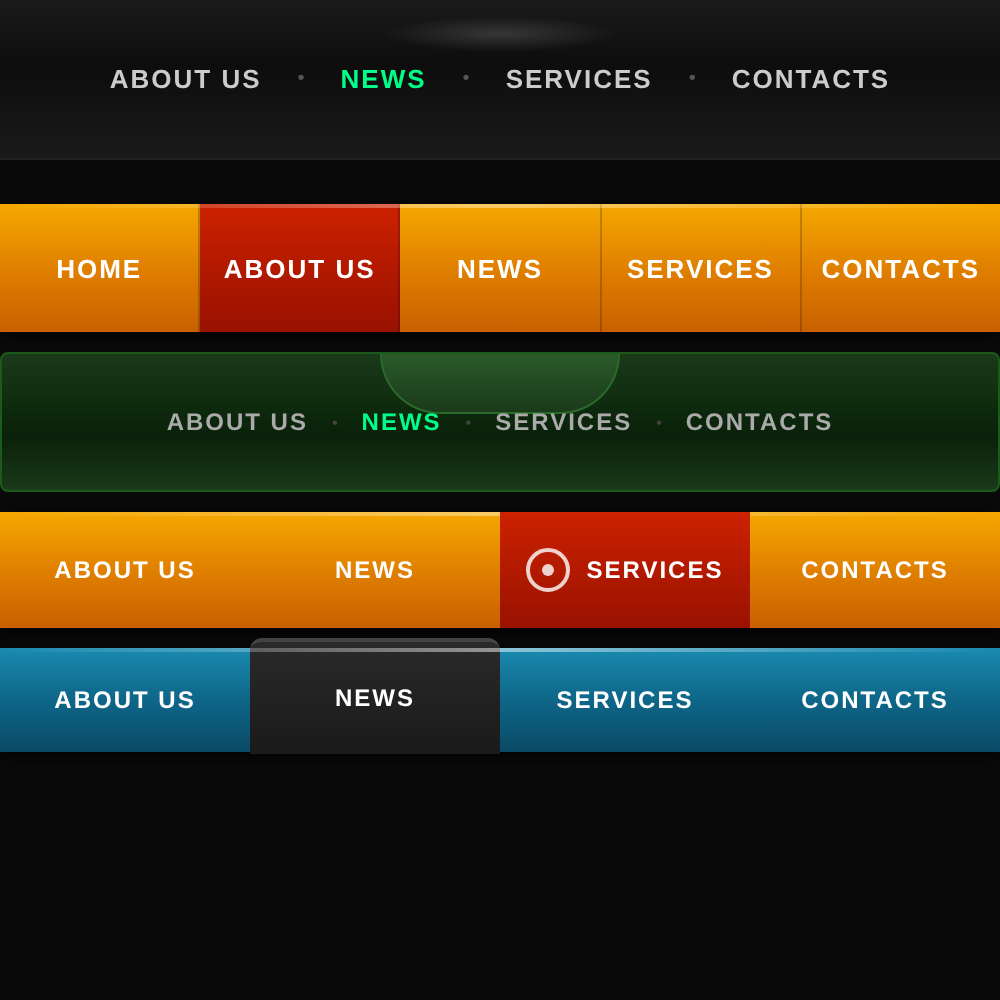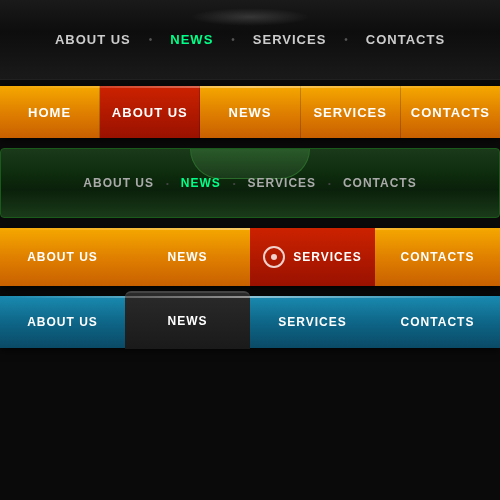--- a/index.html
+++ b/index.html
@@ -56,26 +56,26 @@
       color: #00ff88;
     }
     .nav1-dot {
       color: #555;
       font-size: 10px;
     }
 
     
     .nav2 {
       width: 500px;
-      height: 52px;
+      height: 64px;
       background: linear-gradient(180deg, #f5a800 0%, #e08000 50%, #c86000 100%);
       display: flex;
       align-items: center;
       position: relative;
-      margin-top: 6px;
+      margin-top: 22px;
       box-shadow: 0 2px 8px rgba(0,0,0,0.8);
     }
     .nav2::before {
       content: '';
       position: absolute;
       top: 0; left: 0; right: 0;
       height: 2px;
       background: linear-gradient(90deg, transparent, rgba(255,255,255,0.4), transparent);
     }
     .nav2-items {

